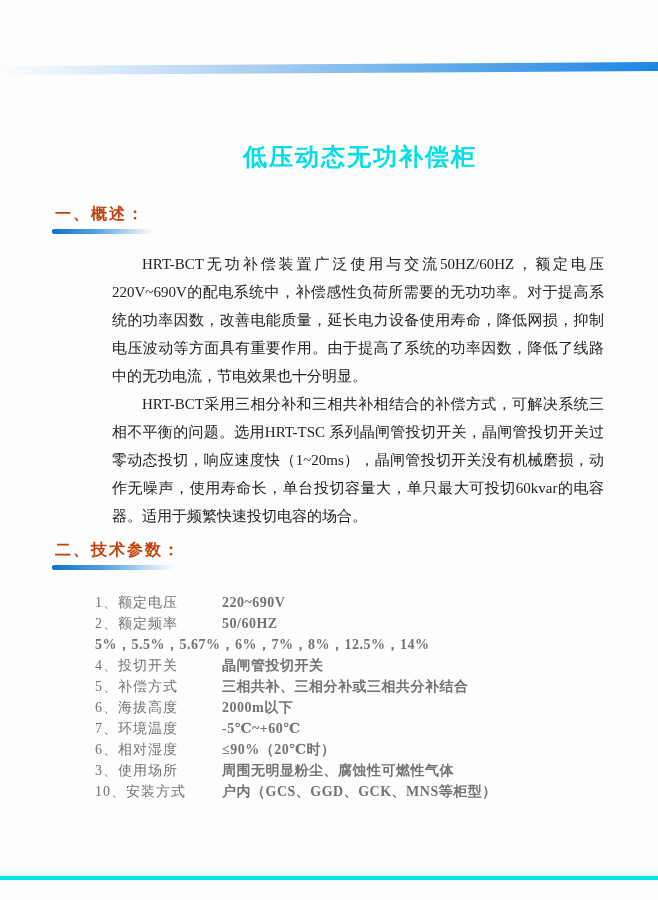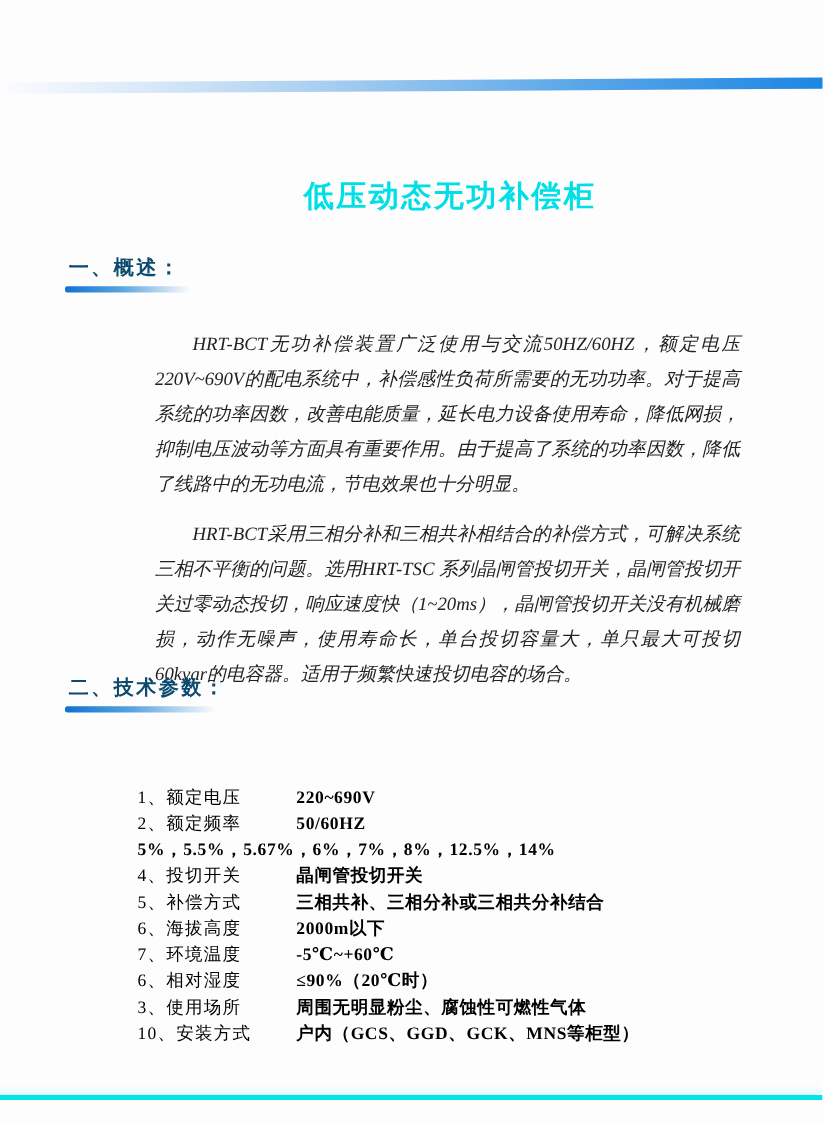--- a/index.html
+++ b/index.html
@@ -22,41 +22,41 @@
   .doc-title {
     position: absolute; top: 141px; left: 0; width: 658px;
     text-align: center;
     padding-left: 62px; box-sizing: border-box;
     font-size: 24px; font-weight: bold; letter-spacing: 2px;
     color: #00dfe6;
   }
 
   .section-heading { position: absolute; left: 55px; }
   .section-heading .hd-text {
-    font-size: 16px; font-weight: bold; color: #0c4a6e; letter-spacing: 2px;
+    font-size: 16px; font-weight: bold; color: #c2410c; letter-spacing: 2px;
   }
   .section-heading .hd-rule {
     height: 5px; margin-top: 4px; margin-left: -3px; border-radius: 2px;
     background: linear-gradient(to right, #0f72cd 0%, #5aa4e2 45%, #c4ddf2 80%, rgba(240,247,253,0) 100%);
   }
   #sec-overview { top: 204px; }
   #sec-overview .hd-rule { width: 101px; }
   #sec-params { top: 540px; }
   #sec-params .hd-rule { width: 121px; }
 
   .body-text {
     position: absolute; left: 112px; top: 250px; width: 492px;
     font-size: 15px; line-height: 28px; text-align: justify;
     color: #222;
   }
-  .body-text p { margin: 12px; text-indent: 2em; font-style: italic; }
+  .body-text p { margin: 0; text-indent: 2em; }
 
   .param-list {
-    position: absolute; left: 110px; top: 592px; width: 480px;
-    font-size: 14px; color: #000000; margin-top: 36px;
+    position: absolute; left: 95px; top: 592px; width: 480px;
+    font-size: 14px; color: #737373;
   }
   .param-row { display: flex; height: 21px; line-height: 21px; letter-spacing: 1px; }
   .param-label { width: 127px; flex: none; }
   .param-value { flex: 1; letter-spacing: 0.5px; font-weight: bold; }
 
   .footer-glow {
     position: absolute; left: 0; top: 868px; width: 658px; height: 8px;
     background: linear-gradient(to bottom, rgba(230,252,252,0), rgba(205,248,248,0.55));
   }
   .footer-line {

